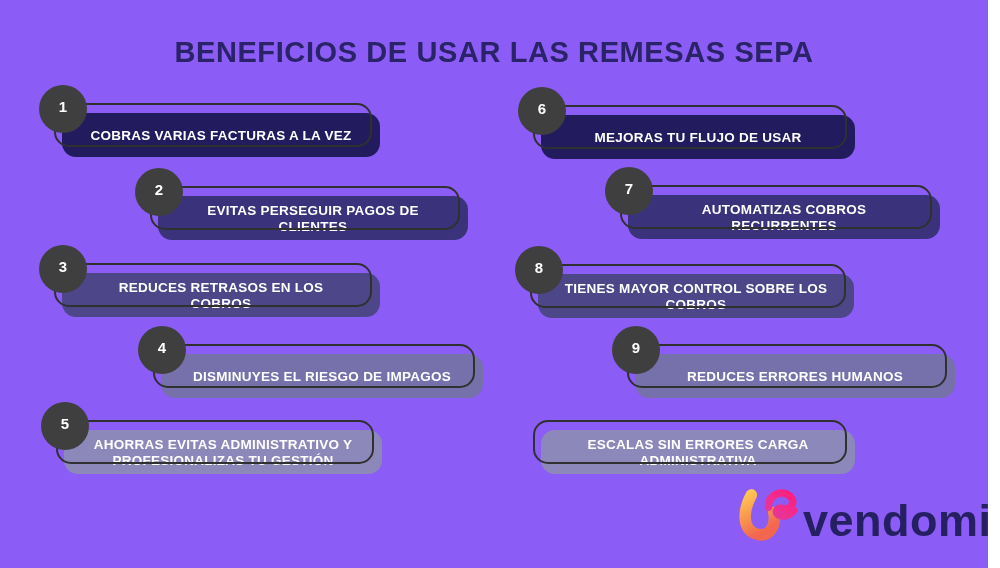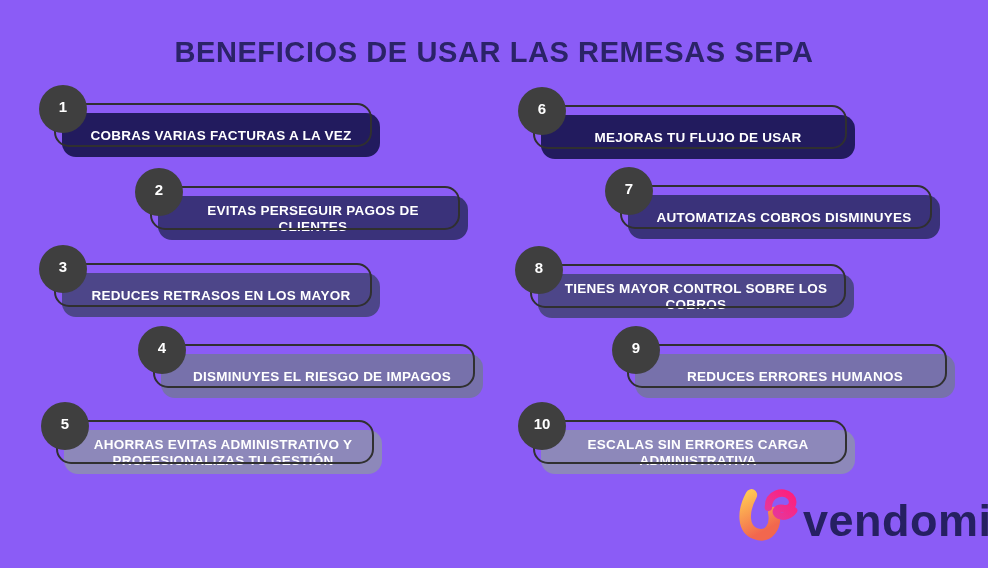--- a/index.html
+++ b/index.html
@@ -70,21 +70,21 @@
         <div class="pill">
           <span class="label">EVITAS PERSEGUIR PAGOS DE CLIENTES</span>
         </div>
         <div class="outline"></div>
         <div class="circle">
           <span>2</span>
         </div>
       </div>
       <div class="item pos-3" style="--fill: #4d4689;">
         <div class="pill">
-          <span class="label">REDUCES RETRASOS EN LOS MAYOR</span>
+          <span class="label">REDUCES RETRASOS EN LOS COBROS</span>
         </div>
         <div class="outline"></div>
         <div class="circle">
           <span>3</span>
         </div>
       </div>
       <div class="item pos-4" style="--fill: #7771ab;">
         <div class="pill">
           <span class="label">DISMINUYES EL RIESGO DE IMPAGOS</span>
         </div>
@@ -106,21 +106,21 @@
         <div class="pill">
           <span class="label">MEJORAS TU FLUJO DE USAR</span>
         </div>
         <div class="outline"></div>
         <div class="circle">
           <span>6</span>
         </div>
       </div>
       <div class="item pos-7" style="--fill: #3a327a;">
         <div class="pill">
-          <span class="label">AUTOMATIZAS COBROS DISMINUYES</span>
+          <span class="label">AUTOMATIZAS COBROS RECURRENTES</span>
         </div>
         <div class="outline"></div>
         <div class="circle">
           <span>7</span>
         </div>
       </div>
       <div class="item pos-8" style="--fill: #4d4689;">
         <div class="pill">
           <span class="label">TIENES MAYOR CONTROL SOBRE LOS COBROS</span>
         </div>
@@ -136,23 +136,20 @@
         <div class="outline"></div>
         <div class="circle">
           <span>9</span>
         </div>
       </div>
       <div class="item pos-10" style="--fill: #8d88ba;">
         <div class="pill">
           <span class="label">ESCALAS SIN ERRORES CARGA ADMINISTRATIVA</span>
         </div>
         <div class="outline"></div>
-        <div class="circle">
-          <span>10</span>
-        </div>
       </div>
     </div>
 
   <div class="logo">
     <svg class="logo-mark" viewBox="0 0 100 94" xmlns="http://www.w3.org/2000/svg">
       <defs>
         <linearGradient id="gOrange" x1="0" y1="0" x2="0.4" y2="1">
           <stop offset="0" stop-color="#ffc553"></stop>
           <stop offset="1" stop-color="#f2674e"></stop>
         </linearGradient>

